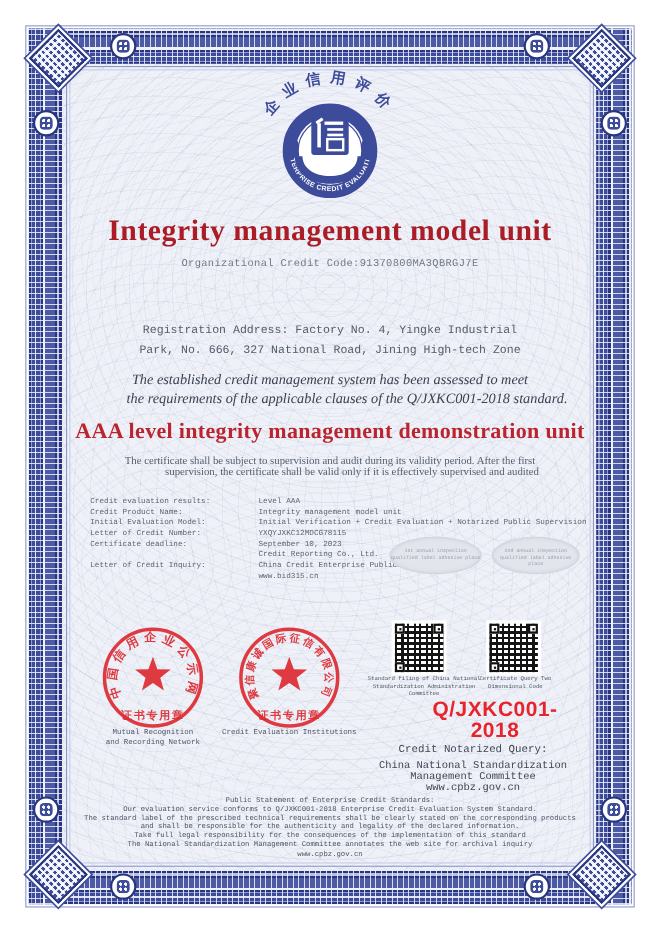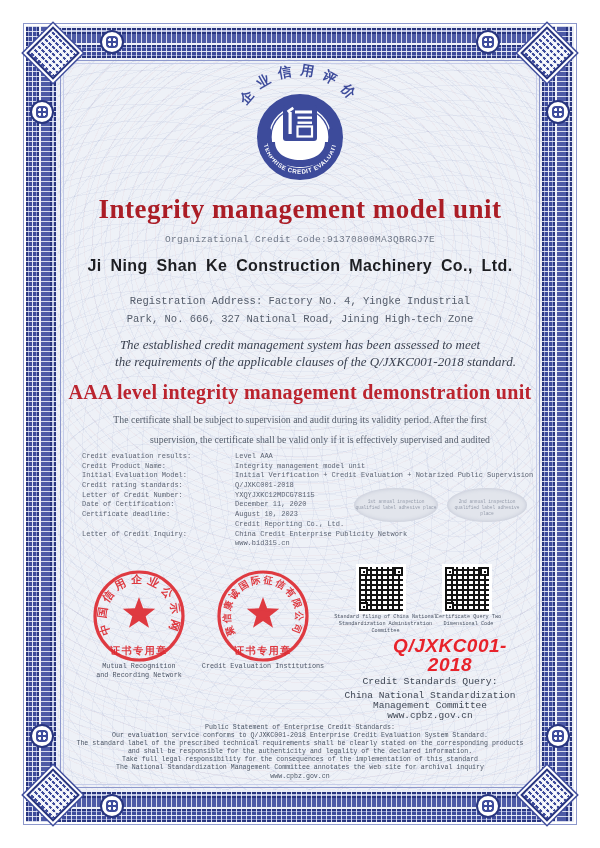--- a/index.html
+++ b/index.html
@@ -80,21 +80,21 @@
   }
   .addr { font-family:"Liberation Mono", monospace; font-size:10.5px; color:#545c6a; }
   .addr1 { top:295px; } .addr2 { top:313px; }
   .assess { font-family:"Liberation Serif", serif; font-size:13px; color:#3a4150;font-style:italic; }
   .assess1 { top:337px; } .assess2 { top:354px;padding-left:31px; }
   .aaa {
     top:381px; font-family:"Liberation Serif", serif; font-weight:bold;
     font-size:20px; color:#bb242f; letter-spacing:.3px;
   }
   .superv { font-family:"Liberation Serif", serif; font-size:9.8px; color:#555e6c; }
-  .superv1 { top:414px; } .superv2 { top:434px;padding-left:40px; }
+  .superv1 { top:414px; } .superv2 { top:424px;padding-left:40px; }
   
   .details {
     position:absolute; left:82px; top:452px; width:450px;
     font-family:"Liberation Mono", monospace; font-size:7px; color:#5d6574;
   }
   .drow { height:9.7px; white-space:nowrap; }
   .dl { display:inline-block; min-width:153px; }
   
   .oval {
     position:absolute; top:488px; height:34px; border-radius:50%;
@@ -125,21 +125,21 @@
   .fp::after { content:""; position:absolute; inset:1.5px; background:#111; }
   .fp-tl { left:1px; top:1px; } .fp-tr { right:1px; top:1px; } .fp-bl { left:1px; bottom:1px; }
   .qr-cap {
     position:absolute; text-align:center; font-family:"Liberation Mono", monospace;
     font-size:5.2px; color:#4d5666; line-height:7px; top:614px;
   }
   .qcap1 { left:328px; width:115px; } .qcap2 { left:416px; width:105px; }
   
   .std-code {
     position:absolute; left:370px; width:160px; top:636px; text-align:center;
-    font-style:italic; font-weight:bold; font-size:19px; line-height:19px;
+    font-weight:bold; font-size:19px; line-height:19px;
     color:#e8232b; letter-spacing:.5px;
   }
   .query-head {
     position:absolute; left:340px; width:180px; top:676px; text-align:center;
     font-family:"Liberation Mono", monospace; font-size:9.8px; color:#3f4754;
   }
   .query-block {
     position:absolute; left:340px; width:180px; top:691px; text-align:center;
     font-family:"Liberation Mono", monospace; font-size:9.5px; color:#3f4754; line-height:9.8px;
   }
@@ -201,37 +201,34 @@
     </g>
     <g fill="#3d4b9b">
       <path d="M 38,80 C 38,96 52,105 70,105 C 88,105 102,96 102,80 L 95,80 C 95,91 84,98 70,98 C 56,98 45,91 45,80 Z"></path>
       <rect x="37" y="66" width="4.2" height="15" rx="2"></rect>
       <rect x="98.8" y="66" width="4.2" height="15" rx="2"></rect>
     </g>
   </svg>
 
   <div class="ctr title">Integrity management model unit</div>
   <div class="ctr code-line">Organizational Credit Code:91370800MA3QBRGJ7E</div>
-  <div class="ctr company">Ji Ning Shan Ke Construction Machinery Co., Ltd.</div>
   <div class="ctr addr addr1">Registration Address: Factory No. 4, Yingke Industrial</div>
   <div class="ctr addr addr2">Park, No. 666, 327 National Road, Jining High-tech Zone</div>
   <div class="ctr assess assess1">The established credit management system has been assessed to meet</div>
   <div class="ctr assess assess2">the requirements of the applicable clauses of the Q/JXKC001-2018 standard.</div>
   <div class="ctr superv superv1">The certificate shall be subject to supervision and audit during its validity period. After the first</div>
   <div class="ctr aaa">AAA level integrity management demonstration unit</div>
   <div class="ctr superv superv2">supervision, the certificate shall be valid only if it is effectively supervised and audited</div>
 
   <div class="details">
     <div class="drow"><span class="dl">Credit evaluation results:</span><span class="dv">Level AAA</span></div>
     <div class="drow"><span class="dl">Credit Product Name:</span><span class="dv">Integrity management model unit</span></div>
     <div class="drow"><span class="dl">Initial Evaluation Model:</span><span class="dv">Initial Verification + Credit Evaluation + Notarized Public Supervision</span></div>
-    <div class="drow"><span class="dl">Credit rating standards:</span><span class="dv">Q/JXKC001-2018</span></div>
     <div class="drow"><span class="dl">Letter of Credit Number:</span><span class="dv">YXQYJXKC12MDCG78115</span></div>
-    <div class="drow"><span class="dl">Date of Certification:</span><span class="dv">December 11, 2020</span></div>
-    <div class="drow"><span class="dl">Certificate deadline:</span><span class="dv">August 10, 2023</span></div>
+    <div class="drow"><span class="dl">Certificate deadline:</span><span class="dv">September 10, 2023</span></div>
     <div class="drow"><span class="dl"></span><span class="dv">Credit Reporting Co., Ltd.</span></div>
     <div class="drow"><span class="dl">Letter of Credit Inquiry:</span><span class="dv">China Credit Enterprise Publicity Network</span></div>
     <div class="drow"><span class="dl"></span><span class="dv">www.bid315.cn</span></div>
   </div>
 
   <div class="oval oval1">
     <div>1st annual inspection</div>
     <div>qualified label adhesive place</div>
   </div>
   <div class="oval oval2">
@@ -287,21 +284,21 @@
   </div>
   <div class="qr-cap qcap2">
     <div>Certificate Query Two</div>
     <div>Dimensional Code</div>
   </div>
 
   <div class="std-code">
     <div>Q/JXKC001-</div>
     <div>2018</div>
   </div>
-  <div class="query-head">Credit Standards Query:</div>
+  <div class="query-head">Credit Notarized Query:</div>
   <div class="query-block">
     <div>China National Standardization</div>
     <div>Management Committee</div>
     <div>www.cpbz.gov.cn</div>
   </div>
 
   <div class="footer">
     <div>Public Statement of Enterprise Credit Standards:</div>
     <div>Our evaluation service conforms to Q/JXKC001-2018 Enterprise Credit Evaluation System Standard.</div>
     <div>The standard label of the prescribed technical requirements shall be clearly stated on the corresponding products</div>

